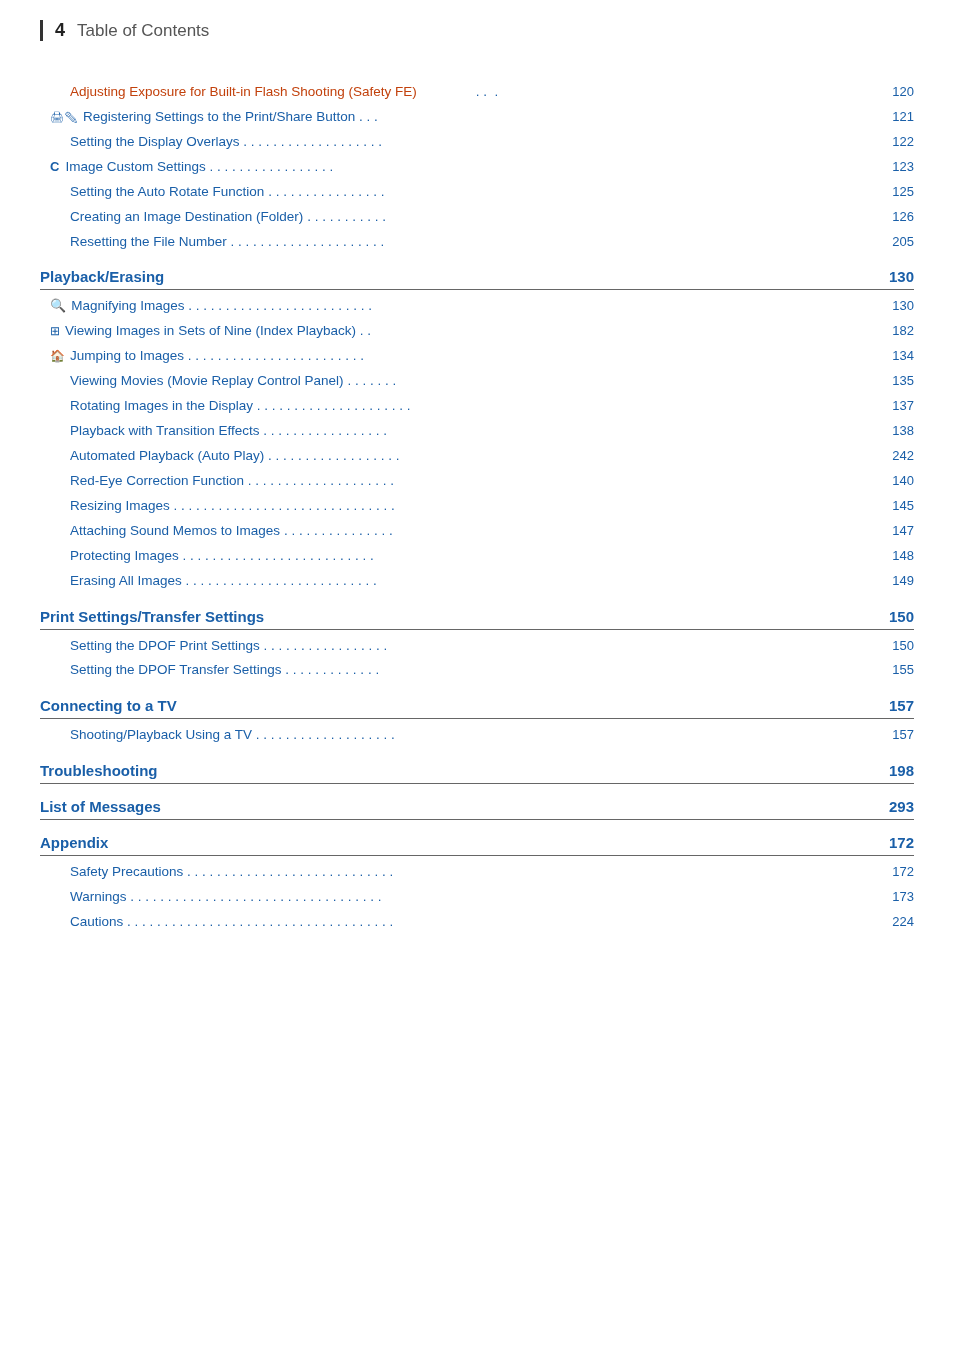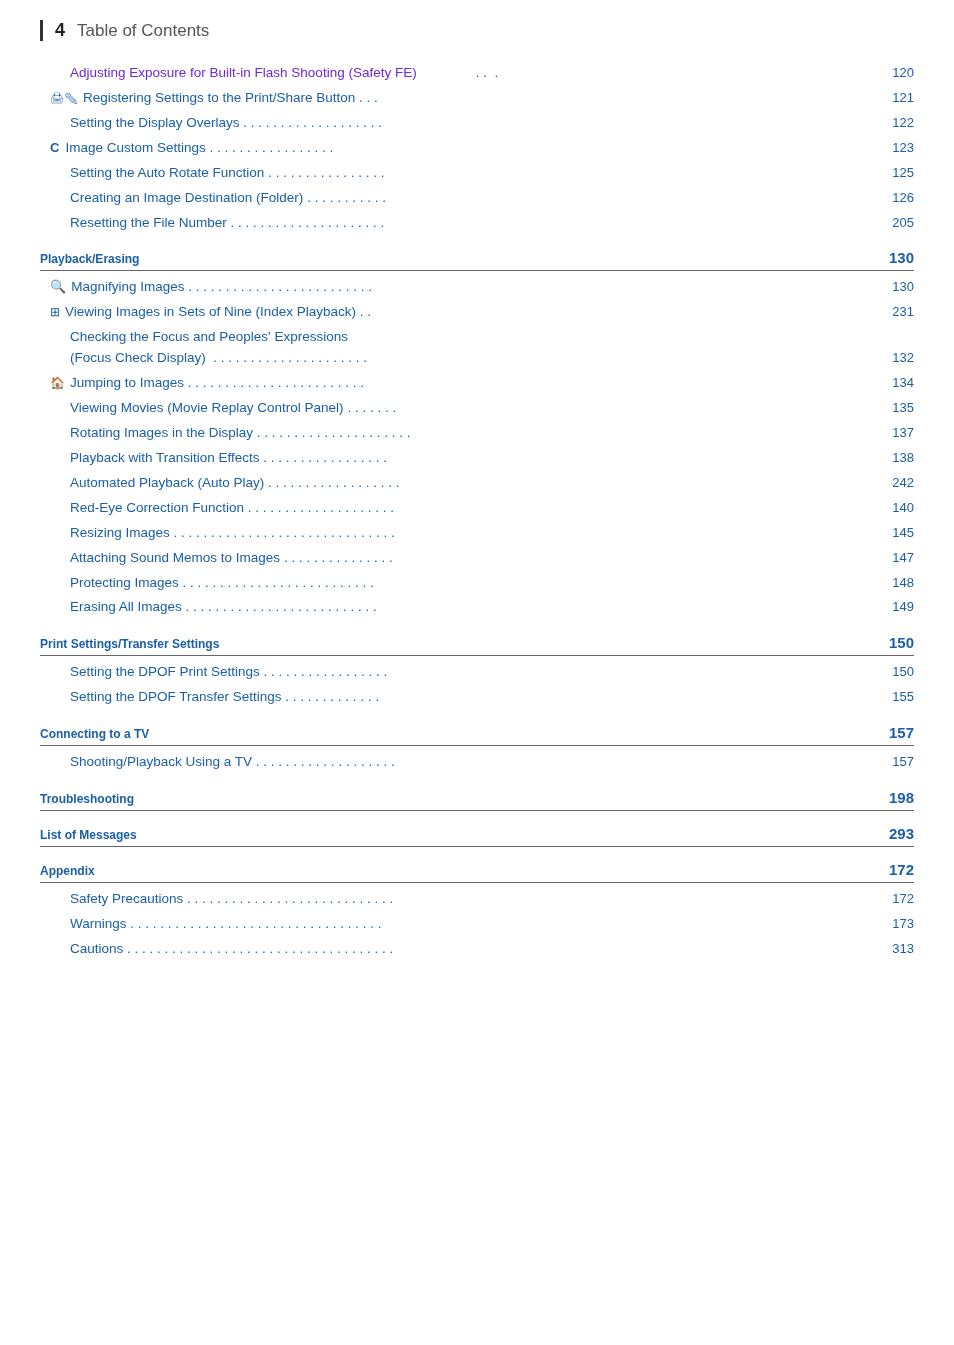--- a/index.html
+++ b/index.html
@@ -34,21 +34,21 @@
     }
     .section-header {
       display: flex;
       justify-content: space-between;
       align-items: baseline;
       border-bottom: 1.5px solid #666;
       padding: 6px 0 4px 0;
       margin-bottom: 4px;
     }
     .section-title {
-      font-size: 12px;
+      font-size: 15px;
       font-weight: bold;
       color: #1a5fa8;
     }
     .section-page {
       font-size: 15px;
       font-weight: bold;
       color: #1a5fa8;
       min-width: 40px;
       text-align: right;
     }
@@ -91,21 +91,21 @@
 <body>
 
 <div class="page-header">
   <span class="page-number">4</span>
   <span class="page-title-text">Table of Contents</span>
 </div>
 
 <div class="toc-section">
   <div class="toc-entry">
     <span class="entry-label">
-      <span class="entry-dots" style="color:#6d28d9;">Adjusting Exposure for Built-in Flash Shooting (Safety FE)</span>
+      <span class="entry-dots" style="color:#c2410c;margin-top:19px;">Adjusting Exposure for Built-in Flash Shooting (Safety FE)</span>
       <span style="flex:1; overflow:hidden; color:#1a5fa8;">&nbsp;. . &nbsp;.</span>
     </span>
     <span class="entry-page">120</span>
   </div>
   <div class="toc-entry with-icon">
     <span class="entry-label">
       <span class="entry-icon" style="font-size:11px;">🖨✏</span>
       <span>Registering Settings to the Print/Share Button</span>
       <span style="flex:1; overflow:hidden;">&nbsp;. . .</span>
     </span>
@@ -157,30 +157,21 @@
       <span style="flex:1; white-space:nowrap; overflow:hidden;">&nbsp;. . . . . . . . . . . . . . . . . . . . . . . . .</span>
     </span>
     <span class="entry-page">130</span>
   </div>
   <div class="toc-entry with-icon">
     <span class="entry-label">
       <span class="entry-icon" style="font-size:12px;">⊞</span>
       <span>Viewing Images in Sets of Nine (Index Playback)</span>
       <span style="flex:1; white-space:nowrap; overflow:hidden;">&nbsp;. .</span>
     </span>
-    <span class="entry-page">231</span>
-  </div>
-  <div class="toc-entry" style="flex-direction:column; align-items:flex-start;">
-    <span style="display:block;">Checking the Focus and Peoples' Expressions</span>
-    <div style="display:flex; justify-content:space-between; width:100%;">
-      <span>(Focus Check Display)
-        <span style="white-space:nowrap; overflow:hidden;">&nbsp;. . . . . . . . . . . . . . . . . . . . . </span>
-      </span>
-      <span class="entry-page">132</span>
-    </div>
+    <span class="entry-page">182</span>
   </div>
   <div class="toc-entry with-icon">
     <span class="entry-label">
       <span class="entry-icon" style="font-size:12px;">🏠</span>
       <span>Jumping to Images</span>
       <span style="flex:1; white-space:nowrap; overflow:hidden;">&nbsp;. . . . . . . . . . . . . . . . . . . . . . . .</span>
     </span>
     <span class="entry-page">134</span>
   </div>
   <div class="toc-entry">
@@ -299,15 +290,15 @@
   <div class="toc-entry">
     <span class="entry-label">Warnings
       <span style="flex:1; white-space:nowrap; overflow:hidden;">&nbsp;. . . . . . . . . . . . . . . . . . . . . . . . . . . . . . . . . .</span>
     </span>
     <span class="entry-page">173</span>
   </div>
   <div class="toc-entry">
     <span class="entry-label">Cautions
       <span style="flex:1; white-space:nowrap; overflow:hidden;">&nbsp;. . . . . . . . . . . . . . . . . . . . . . . . . . . . . . . . . . . .</span>
     </span>
-    <span class="entry-page">313</span>
+    <span class="entry-page">224</span>
   </div>
 </div>
 
 </body></html>

